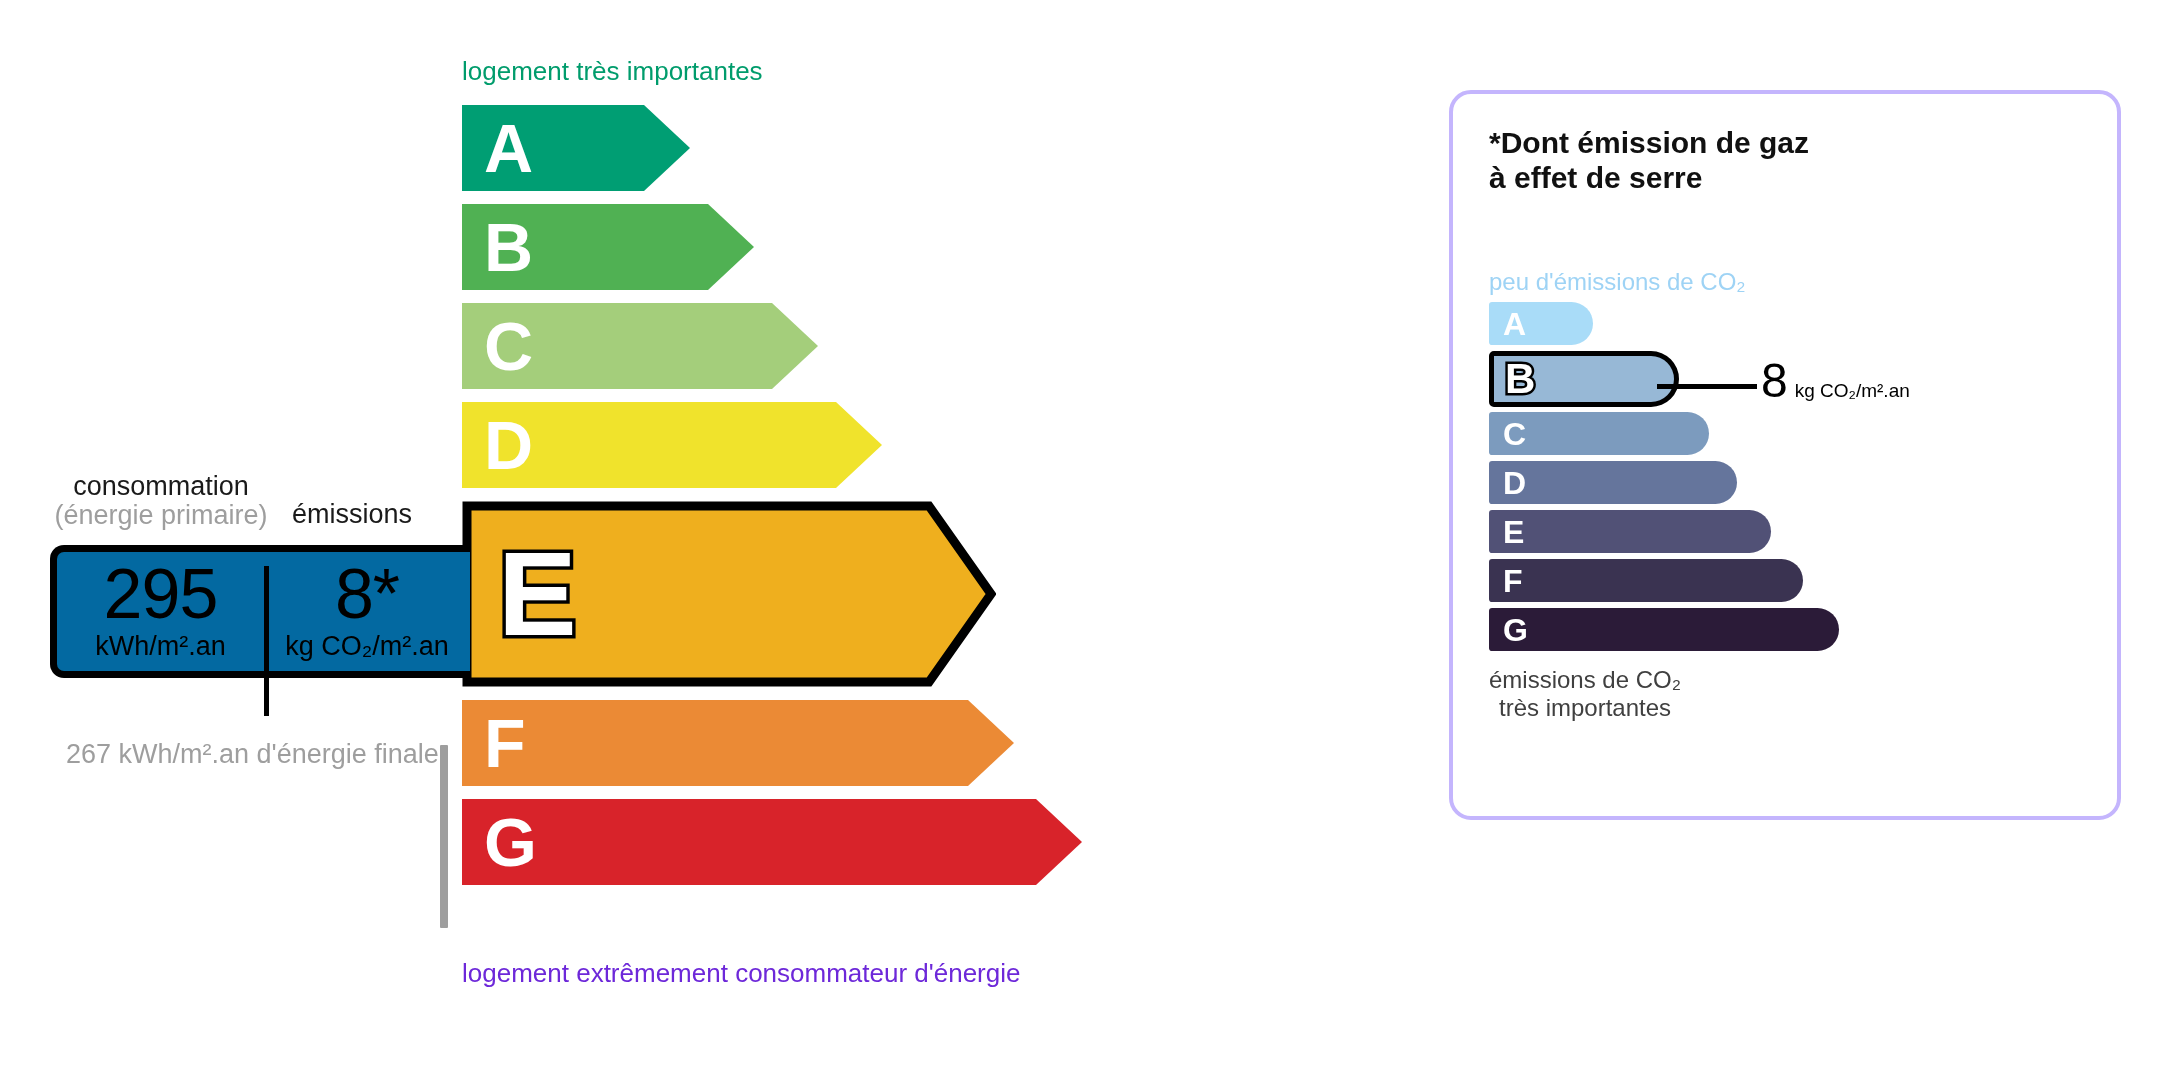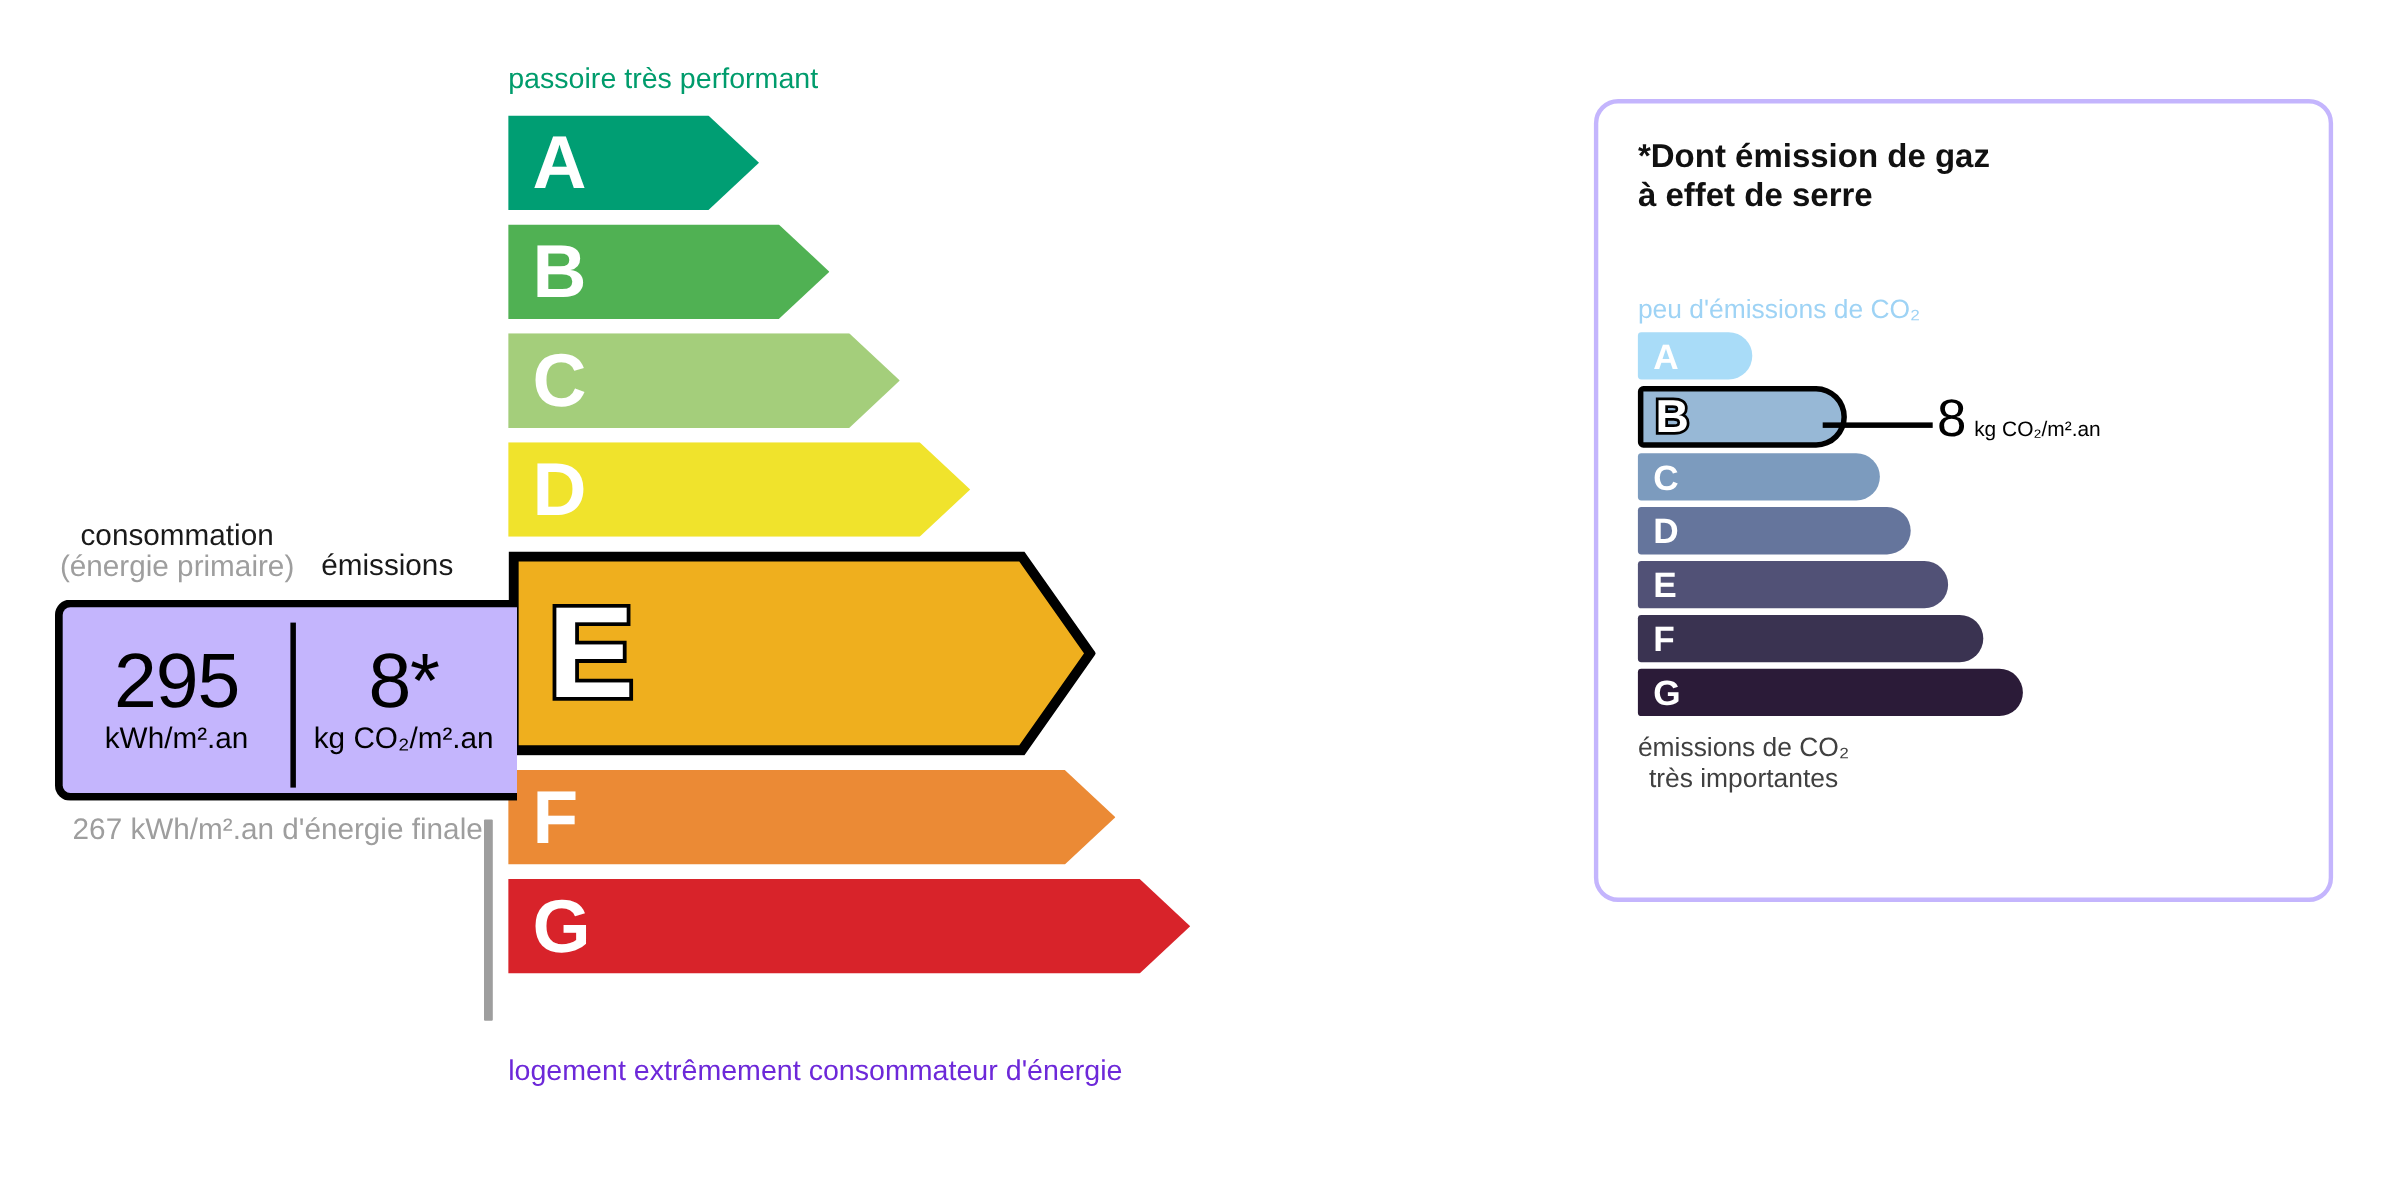--- a/index.html
+++ b/index.html
@@ -89,22 +89,22 @@
     -webkit-text-stroke: 7px #000;
     paint-order: stroke fill;
   }
 
   
   #value-box {
     position: absolute;
     left: 50px;
     top: 545px;
     width: 420px;
-    height: 183px;
-    background: #c4b5fd;
+    height: 133px;
+    background: #0369a1;
     border: 7px solid #000000;
     border-right: none;
     border-radius: 14px 0 0 14px;
     box-sizing: border-box;
     z-index: 6;
     padding-left: 23px;
   }
   .vb-cell {
     position: absolute;
     top: 0;
@@ -301,21 +301,21 @@
     text-align: center;
   }
 </style>
 </head>
 <body>
 
 <div id="dpe-root">
 
   <div id="energy-panel">
 
-    <div class="top-caption">passoire très performant</div>
+    <div class="top-caption">logement très importantes</div>
 
     <div class="bars" id="energy-bars">
         <div class="bar-row">
           <svg class="bar-shape" width="228" height="86" viewBox="0 0 228 86">
             <polygon points="0,0 182,0 228,43 182,86 0,86" fill="#009E73"></polygon>
           </svg>
           <span class="bar-letter">A</span>
         </div>
         <div class="bar-row">
           <svg class="bar-shape" width="292" height="86" viewBox="0 0 292 86">

